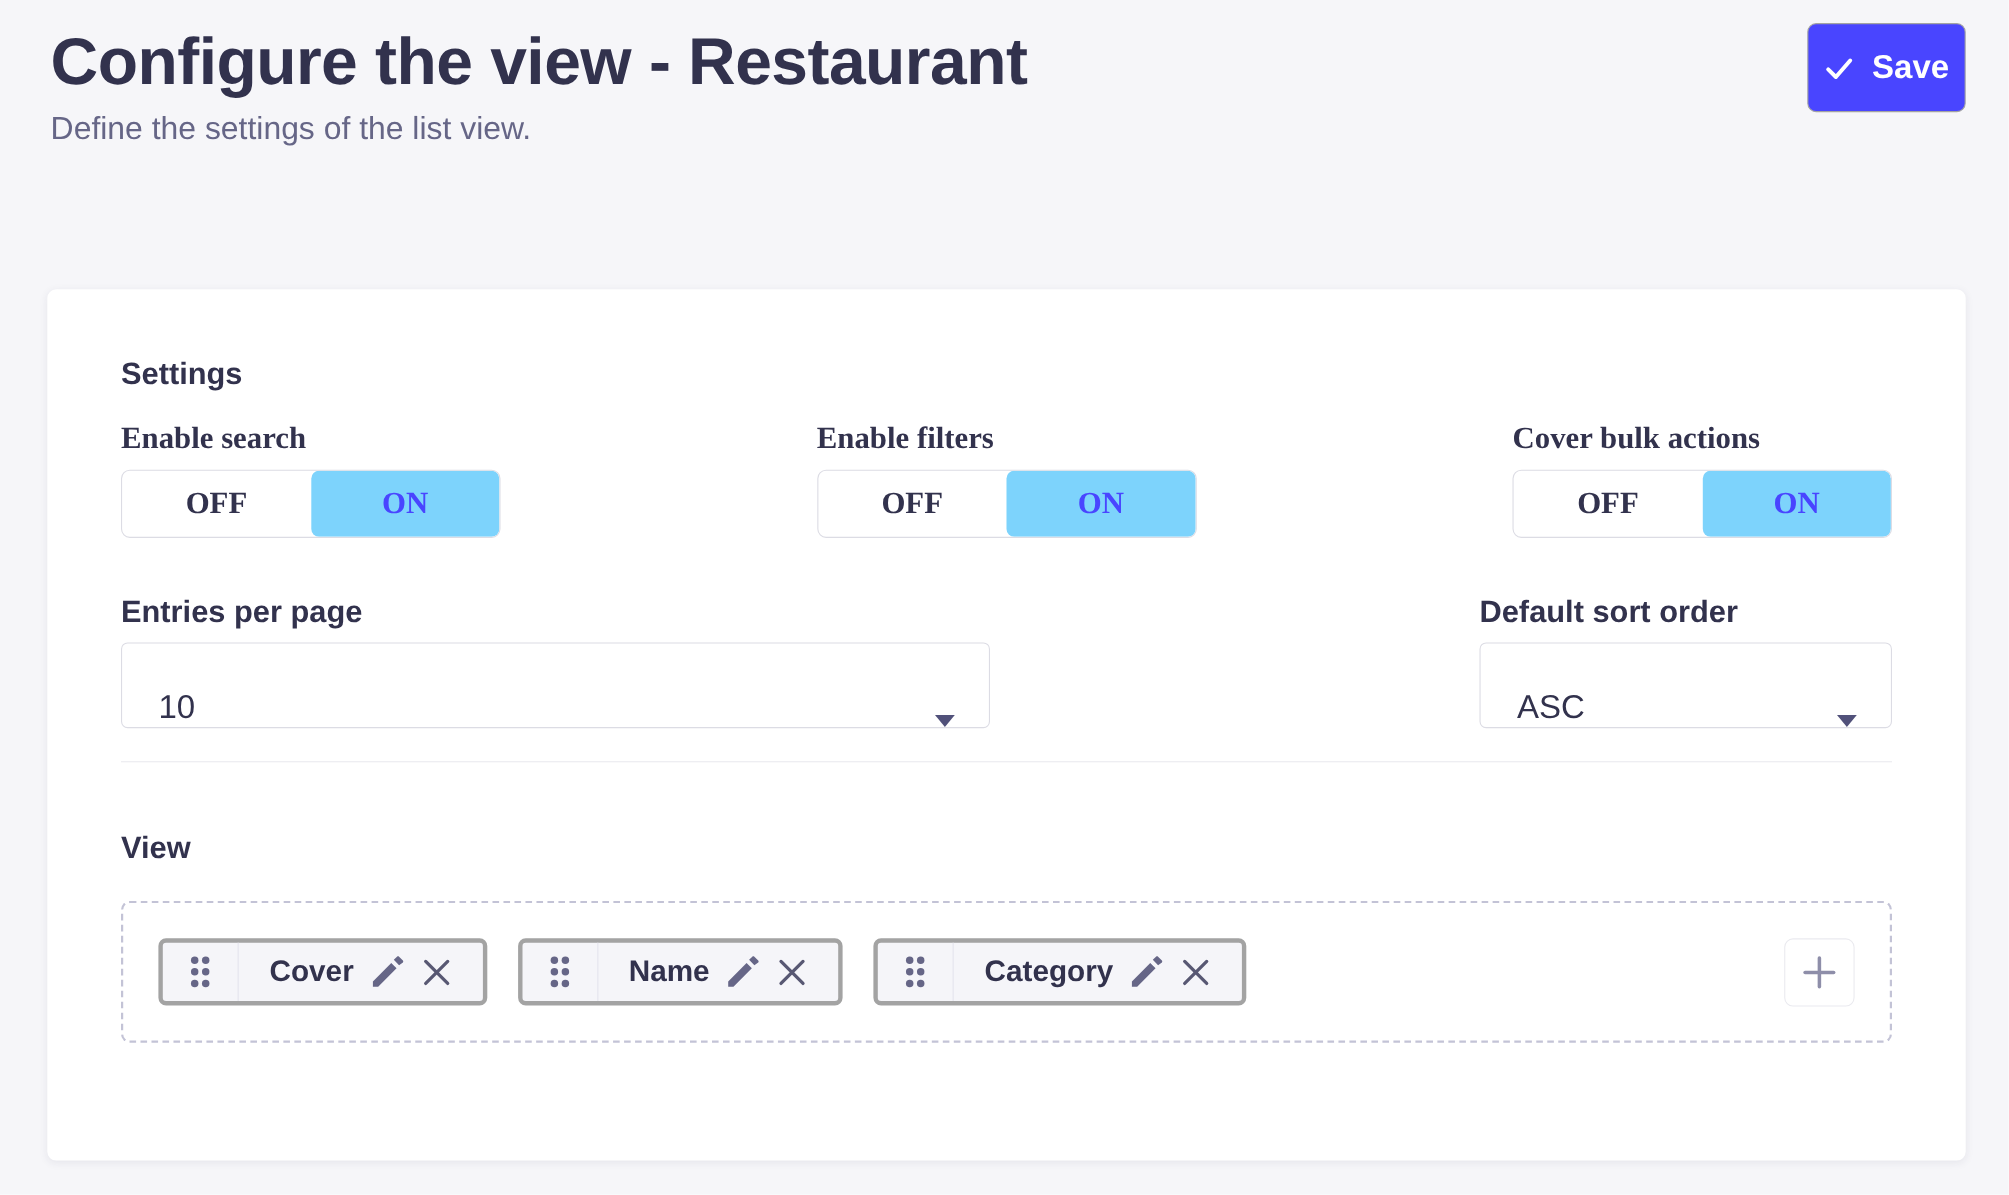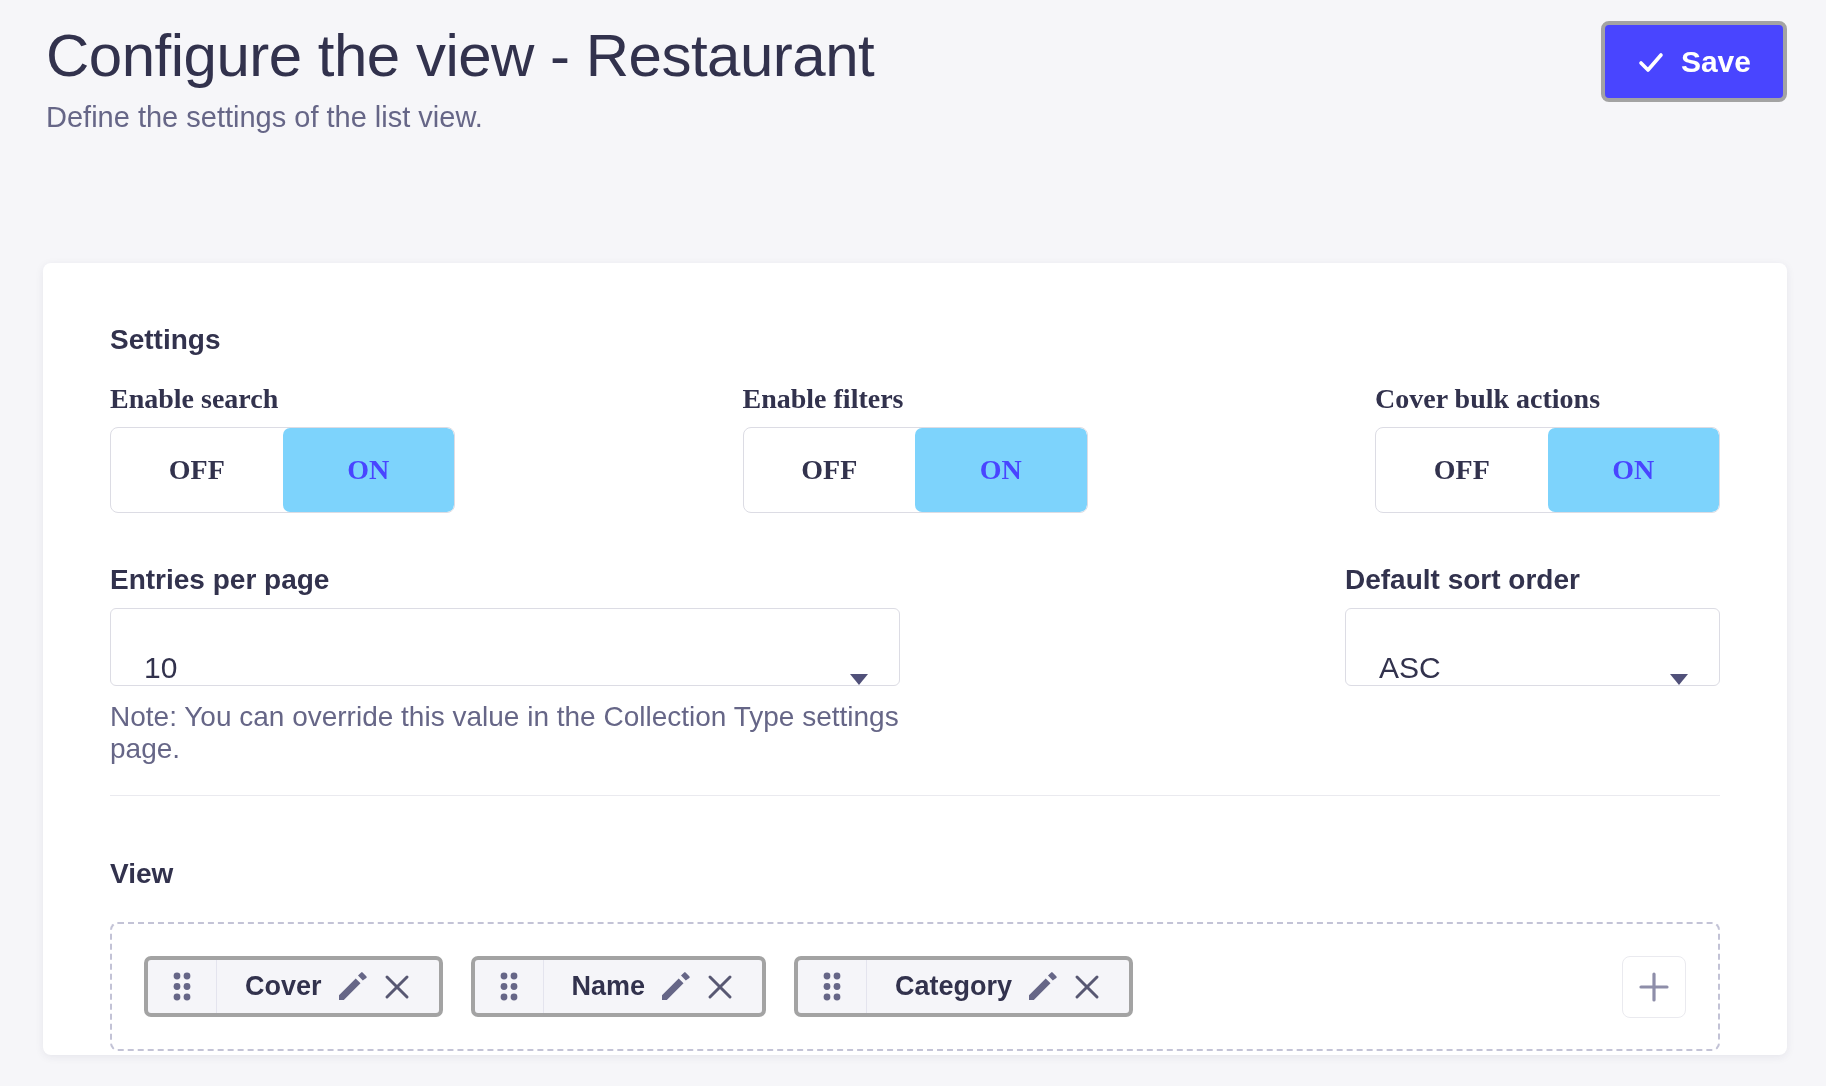--- a/index.html
+++ b/index.html
@@ -9,38 +9,38 @@
     font-family: "Liberation Sans", sans-serif;
     color: #32324D;
     position: relative;
     overflow: hidden;
   }
 
   
   .header { position: relative; padding: 24px 39px 0 46px; }
   .page-title {
     font-size: 60px;
-    font-weight: normal;
+    font-weight: bold;
     color: #32324D;
     letter-spacing: -0.5px;
     line-height: 1.08;
   }
   .page-subtitle {
     margin-top: 12px;
     font-size: 29px;
     color: #666687;
   }
   .save-btn {
     position: absolute;
     top: 21px;
     right: 39px;
     height: 81px;
-    padding: 0 32px;
+    padding: 0 14px;
     background: #4945FF;
-    border: 4px solid #a3a3a3;
+    border: 1px solid #a3a3a3;
     border-radius: 8px;
     color: #FFFFFF;
     font-family: "Liberation Sans", sans-serif;
     font-size: 30px;
     font-weight: bold;
     display: flex;
     align-items: center;
     gap: 16px;
     cursor: pointer;
   }
@@ -73,21 +73,21 @@
   }
   .field-label {
     font-size: 28px;
     font-weight: bold;
     color: #32324D;
     line-height: 34px;
     margin-bottom: 11px;
   }
   .toggle {
     width: 345px;
-    height: 86px;
+    height: 62px;
     border: 1px solid #DCDCE4;
     border-radius: 8px;
     background: #FFFFFF;
     display: flex;
     overflow: hidden;
   }
   .toggle-half {
     flex: 1;
     display: flex;
     align-items: center;
@@ -251,21 +251,20 @@
   </div>
 
   <div class="select-row">
 
     <div class="col-a">
       <div class="field-label">Entries per page</div>
       <div class="select">
         <span>10</span>
         <span class="caret"></span>
       </div>
-      <div class="note">Note: You can override this value in the Collection Type settings page.</div>
     </div>
 
 
     <div class="col-c">
       <div class="field-label">Default sort order</div>
       <div class="select">
         <span>ASC</span>
         <span class="caret"></span>
       </div>
     </div>

